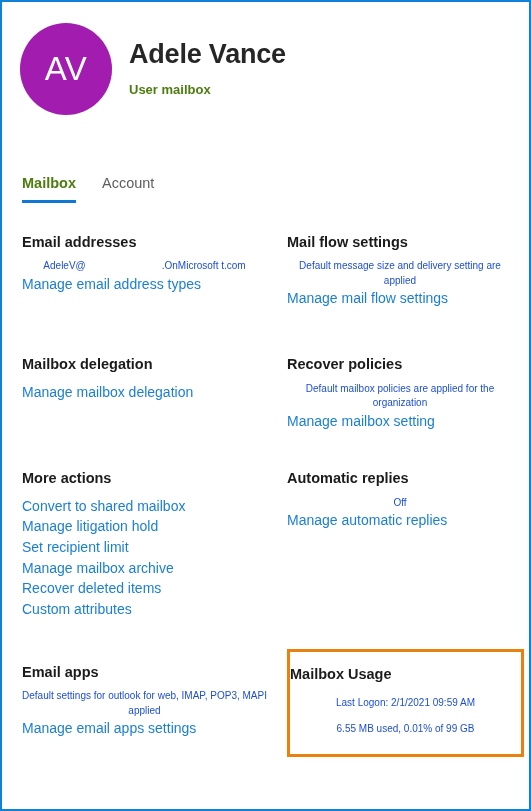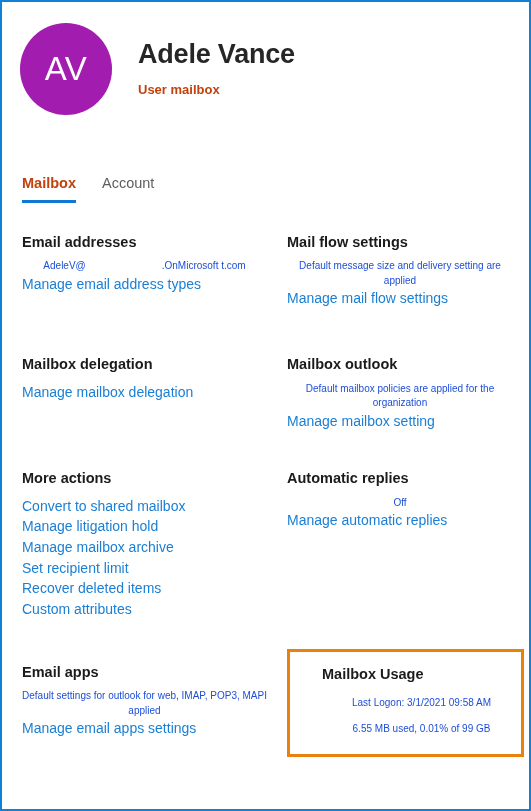--- a/index.html
+++ b/index.html
@@ -36,53 +36,53 @@
     color: #ffffff;
     display: flex;
     align-items: center;
     justify-content: center;
     font-size: 33px;
     font-weight: 400;
     letter-spacing: 0.5px;
     flex: 0 0 auto;
   }
   .identity {
-    margin-left: 26px;
+    margin-left: 17px;
     padding-top: 16px;
   }
   .person-name {
     font-size: 27px;
     font-weight: bold;
     color: #262626;
     line-height: 1.15;
     letter-spacing: -0.2px;
   }
   .person-subtitle {
     font-size: 13px;
     font-weight: bold;
-    color: #c2410c;
+    color: #4d7c0f;
     margin-top: 12px;
   }
 
   
   .tabs {
     display: flex;
     margin: 60px 0 0 20px;
     gap: 26px;
   }
   .tab {
     font-size: 14.5px;
     color: #5e5e5e;
     padding-bottom: 9px;
     border-bottom: 3px solid transparent;
     cursor: pointer;
     user-select: none;
   }
   .tab.selected {
-    color: #c2410c;
+    color: #4d7c0f;
     font-weight: bold;
     border-bottom-color: #0f78d4;
   }
 
   
   .content {
     padding: 0 0 0 0;
   }
   .row {
     display: flex;
@@ -137,21 +137,21 @@
   .block-more      { padding-top: 39px; }
   .block-auto      { padding-top: 39px; }
   .block-apps      { padding-top: 44px; }
   .block-usage     { padding-top: 29px; }
 
   
   .callout {
     border: 3px solid #e8820c;
     box-sizing: border-box;
     width: 237px;
-    padding: 14px 0 14px 32px;
+    padding: 14px 0 14px 0;
     background: #ffffff;
   }
   .callout .sec-title { margin-bottom: 13px; }
   .callout .sec-desc { margin-bottom: 11px; }
   .callout .sec-desc:last-child { margin-bottom: 4px; }
 </style>
 </head>
 <body>
 
 <div class="panel">
@@ -183,52 +183,52 @@
         <a class="sec-link">Manage mail flow settings</a>
       </div>
     </div>
 
     <div class="row">
       <div class="col-left block-perm">
         <div class="sec-title">Mailbox delegation</div>
         <a class="sec-link">Manage mailbox delegation</a>
       </div>
       <div class="col-right block-policies">
-        <div class="sec-title">Mailbox outlook</div>
+        <div class="sec-title">Recover policies</div>
         <div class="sec-desc">Default mailbox policies are applied for the organization</div>
         <a class="sec-link">Manage mailbox setting</a>
       </div>
     </div>
 
     <div class="row">
       <div class="col-left block-more links-tight">
         <div class="sec-title">More actions</div>
         <a class="sec-link">Convert to shared mailbox</a>
         <a class="sec-link">Manage litigation hold</a>
+        <a class="sec-link">Set recipient limit</a>
         <a class="sec-link">Manage mailbox archive</a>
-        <a class="sec-link">Set recipient limit</a>
         <a class="sec-link">Recover deleted items</a>
         <a class="sec-link">Custom attributes</a>
       </div>
       <div class="col-right block-auto">
         <div class="sec-title">Automatic replies</div>
         <div class="sec-desc">Off</div>
         <a class="sec-link">Manage automatic replies</a>
       </div>
     </div>
 
     <div class="row">
       <div class="col-left block-apps">
         <div class="sec-title">Email apps</div>
         <div class="sec-desc">Default settings for outlook for web, IMAP, POP3, MAPI applied</div>
         <a class="sec-link">Manage email apps settings</a>
       </div>
       <div class="col-right block-usage">
         <div class="callout">
           <div class="sec-title">Mailbox Usage</div>
-          <div class="sec-desc">Last Logon: 3/1/2021 09:58 AM</div>
+          <div class="sec-desc">Last Logon: 2/1/2021 09:59 AM</div>
           <div class="sec-desc">6.55 MB used, 0.01% of 99 GB</div>
         </div>
       </div>
     </div>
 
   </div>
 </div>
 
 </body></html>

